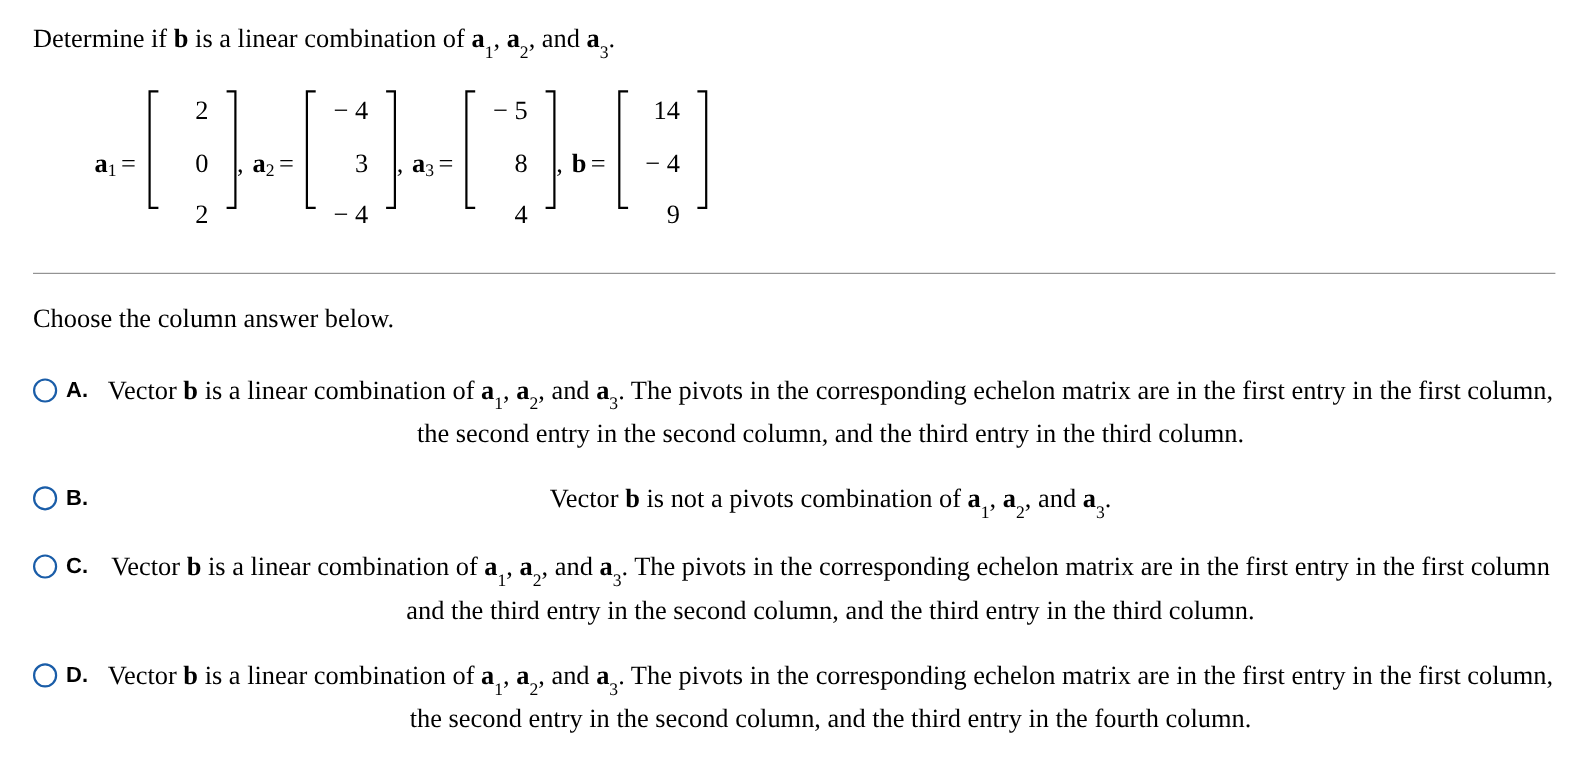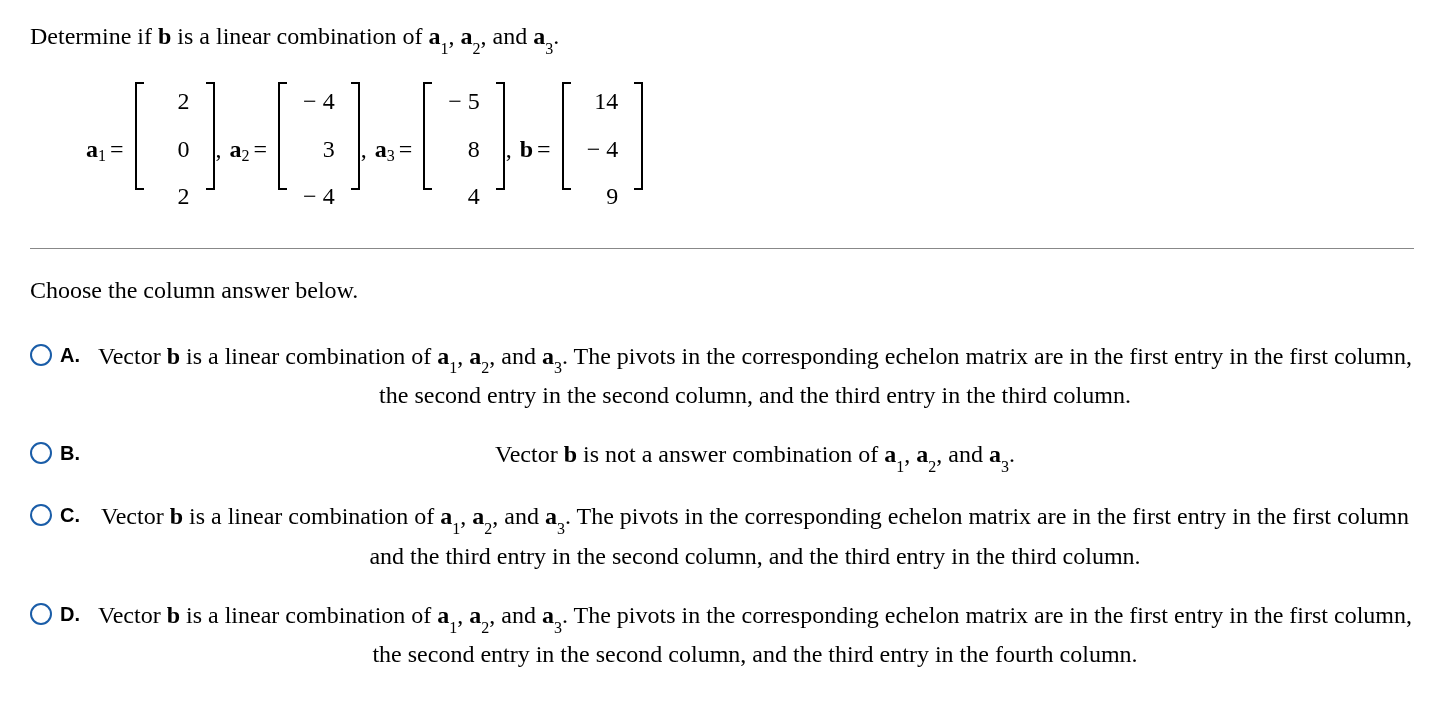--- a/index.html
+++ b/index.html
@@ -177,21 +177,21 @@
     <div class="opt-letter sans">A.</div>
     <div class="opt-text">
       <span>Vector </span><span class="bold">b</span><span> is a linear combination of </span><span class="bold">a</span><span class="sub">1</span><span>, </span><span class="bold">a</span><span class="sub">2</span><span>, and </span><span class="bold">a</span><span class="sub">3</span><span>. The pivots in the corresponding echelon matrix are in the first entry in the first column, the second entry in the second column, and the third entry in the third column.</span>
     </div>
   </div>
 
   <div class="option-row">
     <div class="radio"></div>
     <div class="opt-letter sans">B.</div>
     <div class="opt-text">
-      <span>Vector </span><span class="bold">b</span><span> is not a answer combination of </span><span class="bold">a</span><span class="sub">1</span><span>, </span><span class="bold">a</span><span class="sub">2</span><span>, and </span><span class="bold">a</span><span class="sub">3</span><span>.</span>
+      <span>Vector </span><span class="bold">b</span><span> is not a pivots combination of </span><span class="bold">a</span><span class="sub">1</span><span>, </span><span class="bold">a</span><span class="sub">2</span><span>, and </span><span class="bold">a</span><span class="sub">3</span><span>.</span>
     </div>
   </div>
 
   <div class="option-row">
     <div class="radio"></div>
     <div class="opt-letter sans">C.</div>
     <div class="opt-text">
       <span>Vector </span><span class="bold">b</span><span> is a linear combination of </span><span class="bold">a</span><span class="sub">1</span><span>, </span><span class="bold">a</span><span class="sub">2</span><span>, and </span><span class="bold">a</span><span class="sub">3</span><span>. The pivots in the corresponding echelon matrix are in the first entry in the first column and the third entry in the second column, and the third entry in the third column.</span>
     </div>
   </div>

